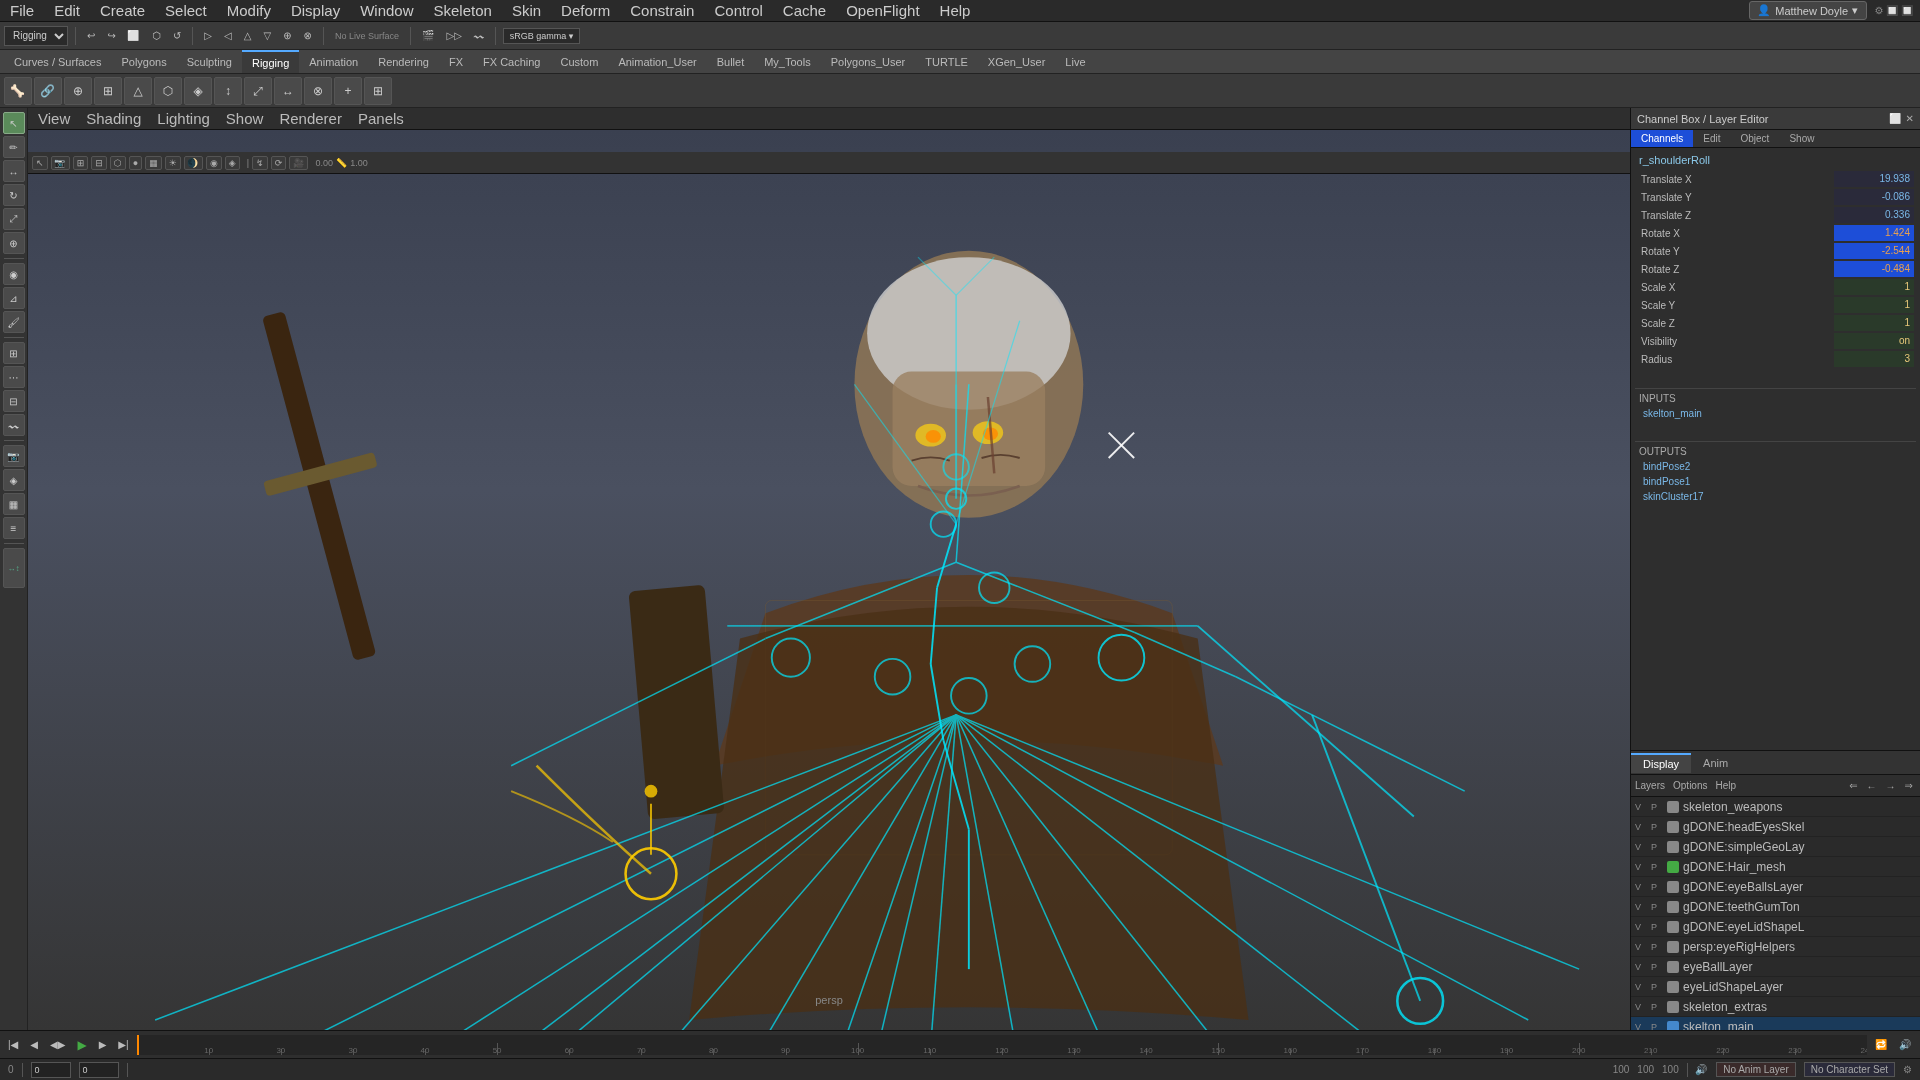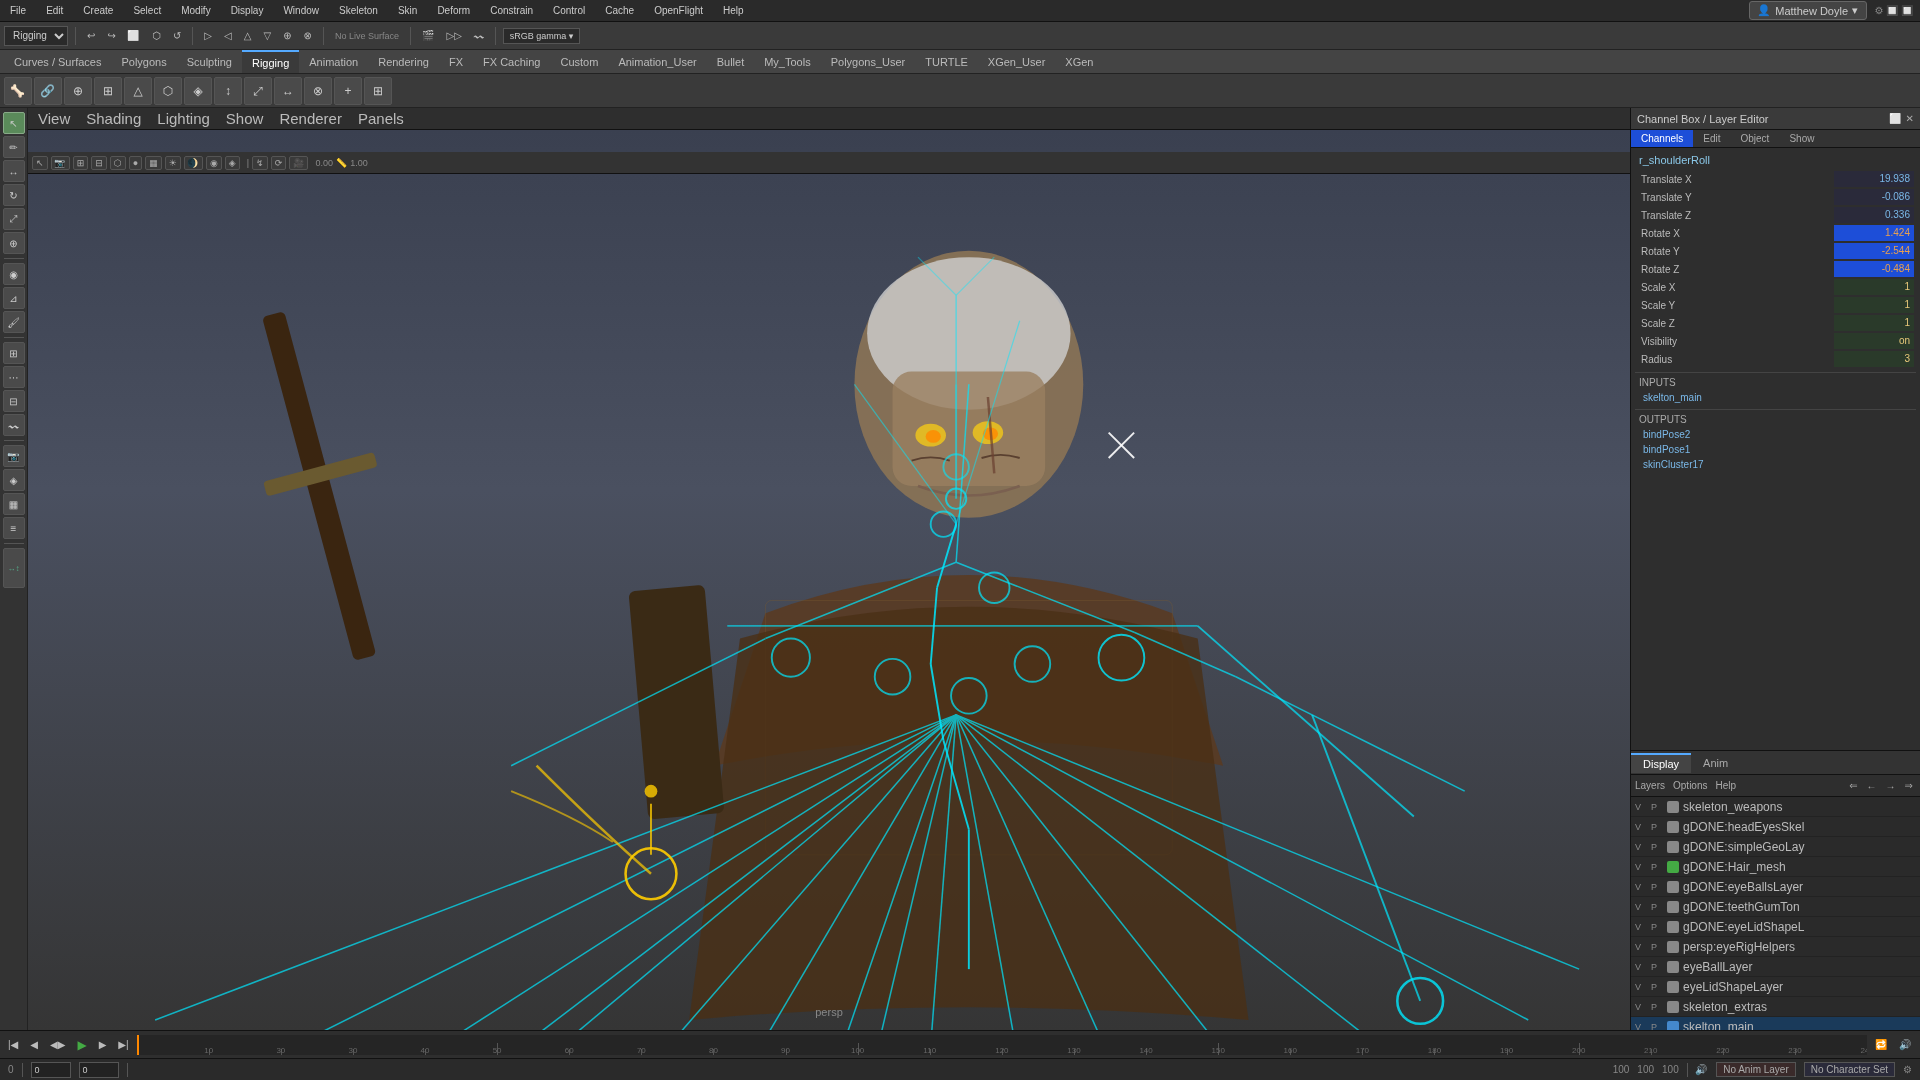--- a/index.html
+++ b/index.html
@@ -19,21 +19,21 @@
       height: 22px;
       background: #2a2a2a;
       display: flex;
       align-items: center;
       padding: 0 6px;
       gap: 12px;
       border-bottom: 1px solid #111;
     }
     .menu-item {
       color: #ccc;
-      font-size: 10px;
+      font-size: 15px;
       cursor: pointer;
       padding: 2px 4px;
     }
 
     .menu-bar-right {
       margin-left: auto;
       display: flex;
       align-items: center;
       gap: 8px;
     }
@@ -205,21 +205,21 @@
 
     
     .skel-canvas {
       position: absolute;
       inset: 0;
       pointer-events: none;
     }
 
     .persp-label {
       position: absolute;
-      bottom: 12px;
+      bottom: 24px;
       left: 50%;
       transform: translateX(-50%);
       color: #888;
       font-size: 11px;
     }
 
     
     #right-panel {
       width: 290px;
       background: #2e2e2e;
@@ -290,21 +290,21 @@
       line-height: 16px;
     }
     .cb-value.blue-bg { background: #2a2a3a; color: #7ab8e8; }
     .cb-value.orange-bg { background: #1d4ed8; color: #e8a050; }
 
     .cb-section {
       color: #aaa;
       font-size: 10px;
       padding: 4px 4px 2px;
       border-top: 1px solid #444;
-      margin-top: 4px;
+      margin-top: 20px;
     }
     .cb-section-item {
       color: #7ab8e8;
       font-size: 10px;
       padding: 2px 8px;
       cursor: pointer;
     }
 
     
     #layer-panel {
@@ -522,21 +522,21 @@
   <div class="shelf-tab">Rendering</div>
   <div class="shelf-tab">FX</div>
   <div class="shelf-tab">FX Caching</div>
   <div class="shelf-tab">Custom</div>
   <div class="shelf-tab">Animation_User</div>
   <div class="shelf-tab">Bullet</div>
   <div class="shelf-tab">My_Tools</div>
   <div class="shelf-tab">Polygons_User</div>
   <div class="shelf-tab">TURTLE</div>
   <div class="shelf-tab">XGen_User</div>
-  <div class="shelf-tab">XGen</div>
+  <div class="shelf-tab">Live</div>
 </div>
 
 <div id="shelf-icons">
   <div class="shelf-icon">🦴</div>
   <div class="shelf-icon">🔗</div>
   <div class="shelf-icon">⊕</div>
   <div class="shelf-icon">⊞</div>
   <div class="shelf-icon">△</div>
   <div class="shelf-icon">⬡</div>
   <div class="shelf-icon">◈</div>

